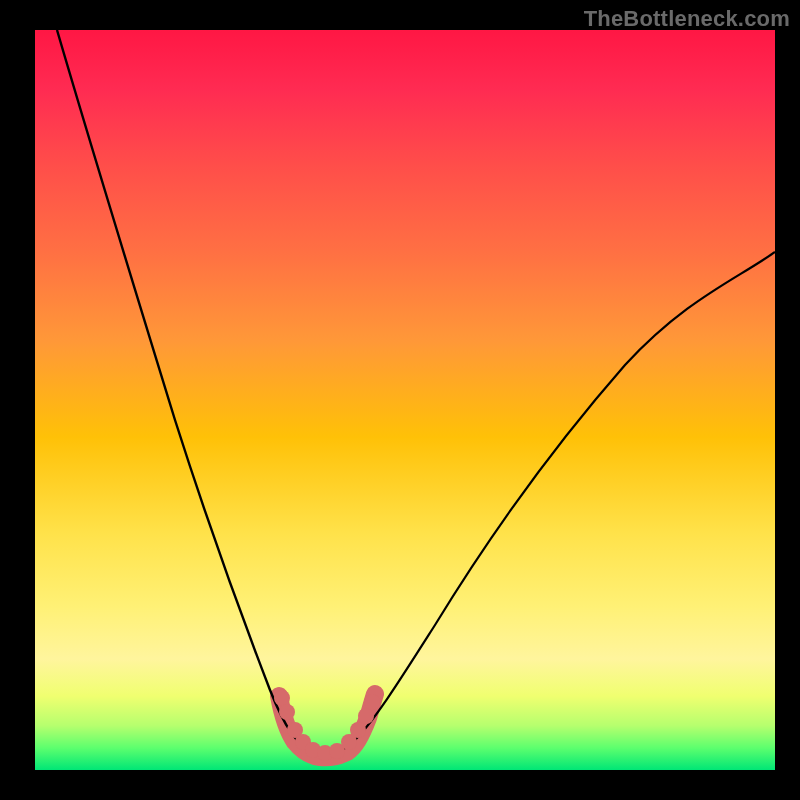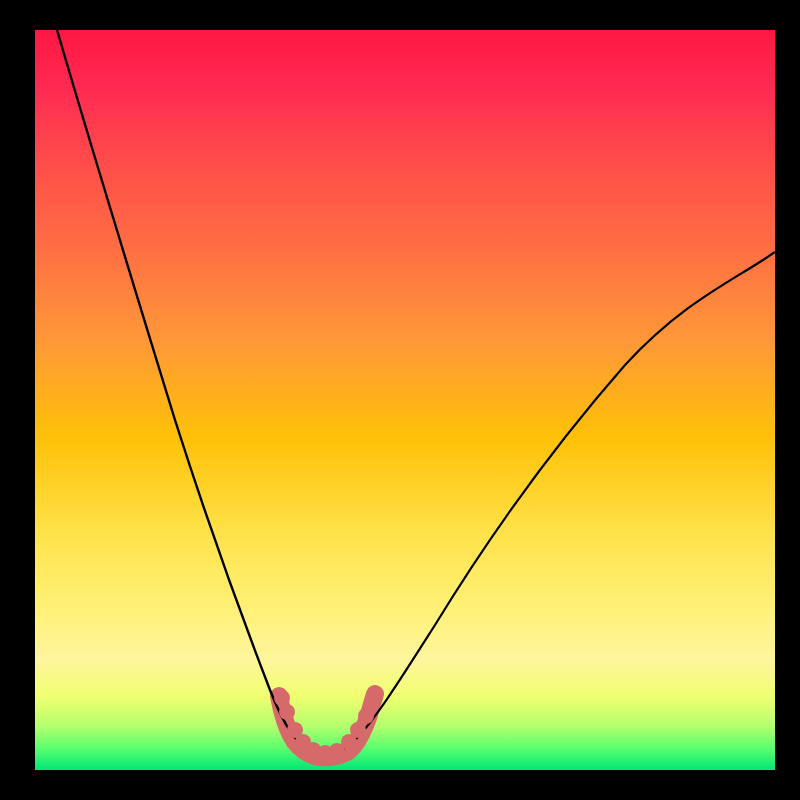--- a/index.html
+++ b/index.html
@@ -73,13 +73,14 @@
       <circle cx="268" cy="712" r="8" fill="#d66a6a"></circle>
       <circle cx="278" cy="720" r="8" fill="#d66a6a"></circle>
       <circle cx="290" cy="723" r="8" fill="#d66a6a"></circle>
       <circle cx="302" cy="721" r="8" fill="#d66a6a"></circle>
       <circle cx="314" cy="712" r="8" fill="#d66a6a"></circle>
       <circle cx="323" cy="700" r="8" fill="#d66a6a"></circle>
       <circle cx="331" cy="686" r="8" fill="#d66a6a"></circle>
       <circle cx="337" cy="672" r="8" fill="#d66a6a"></circle>
     </svg>
   </div>
+  <div class="watermark">TheBottleneck.com</div>
 </div>
 
 </body></html>

